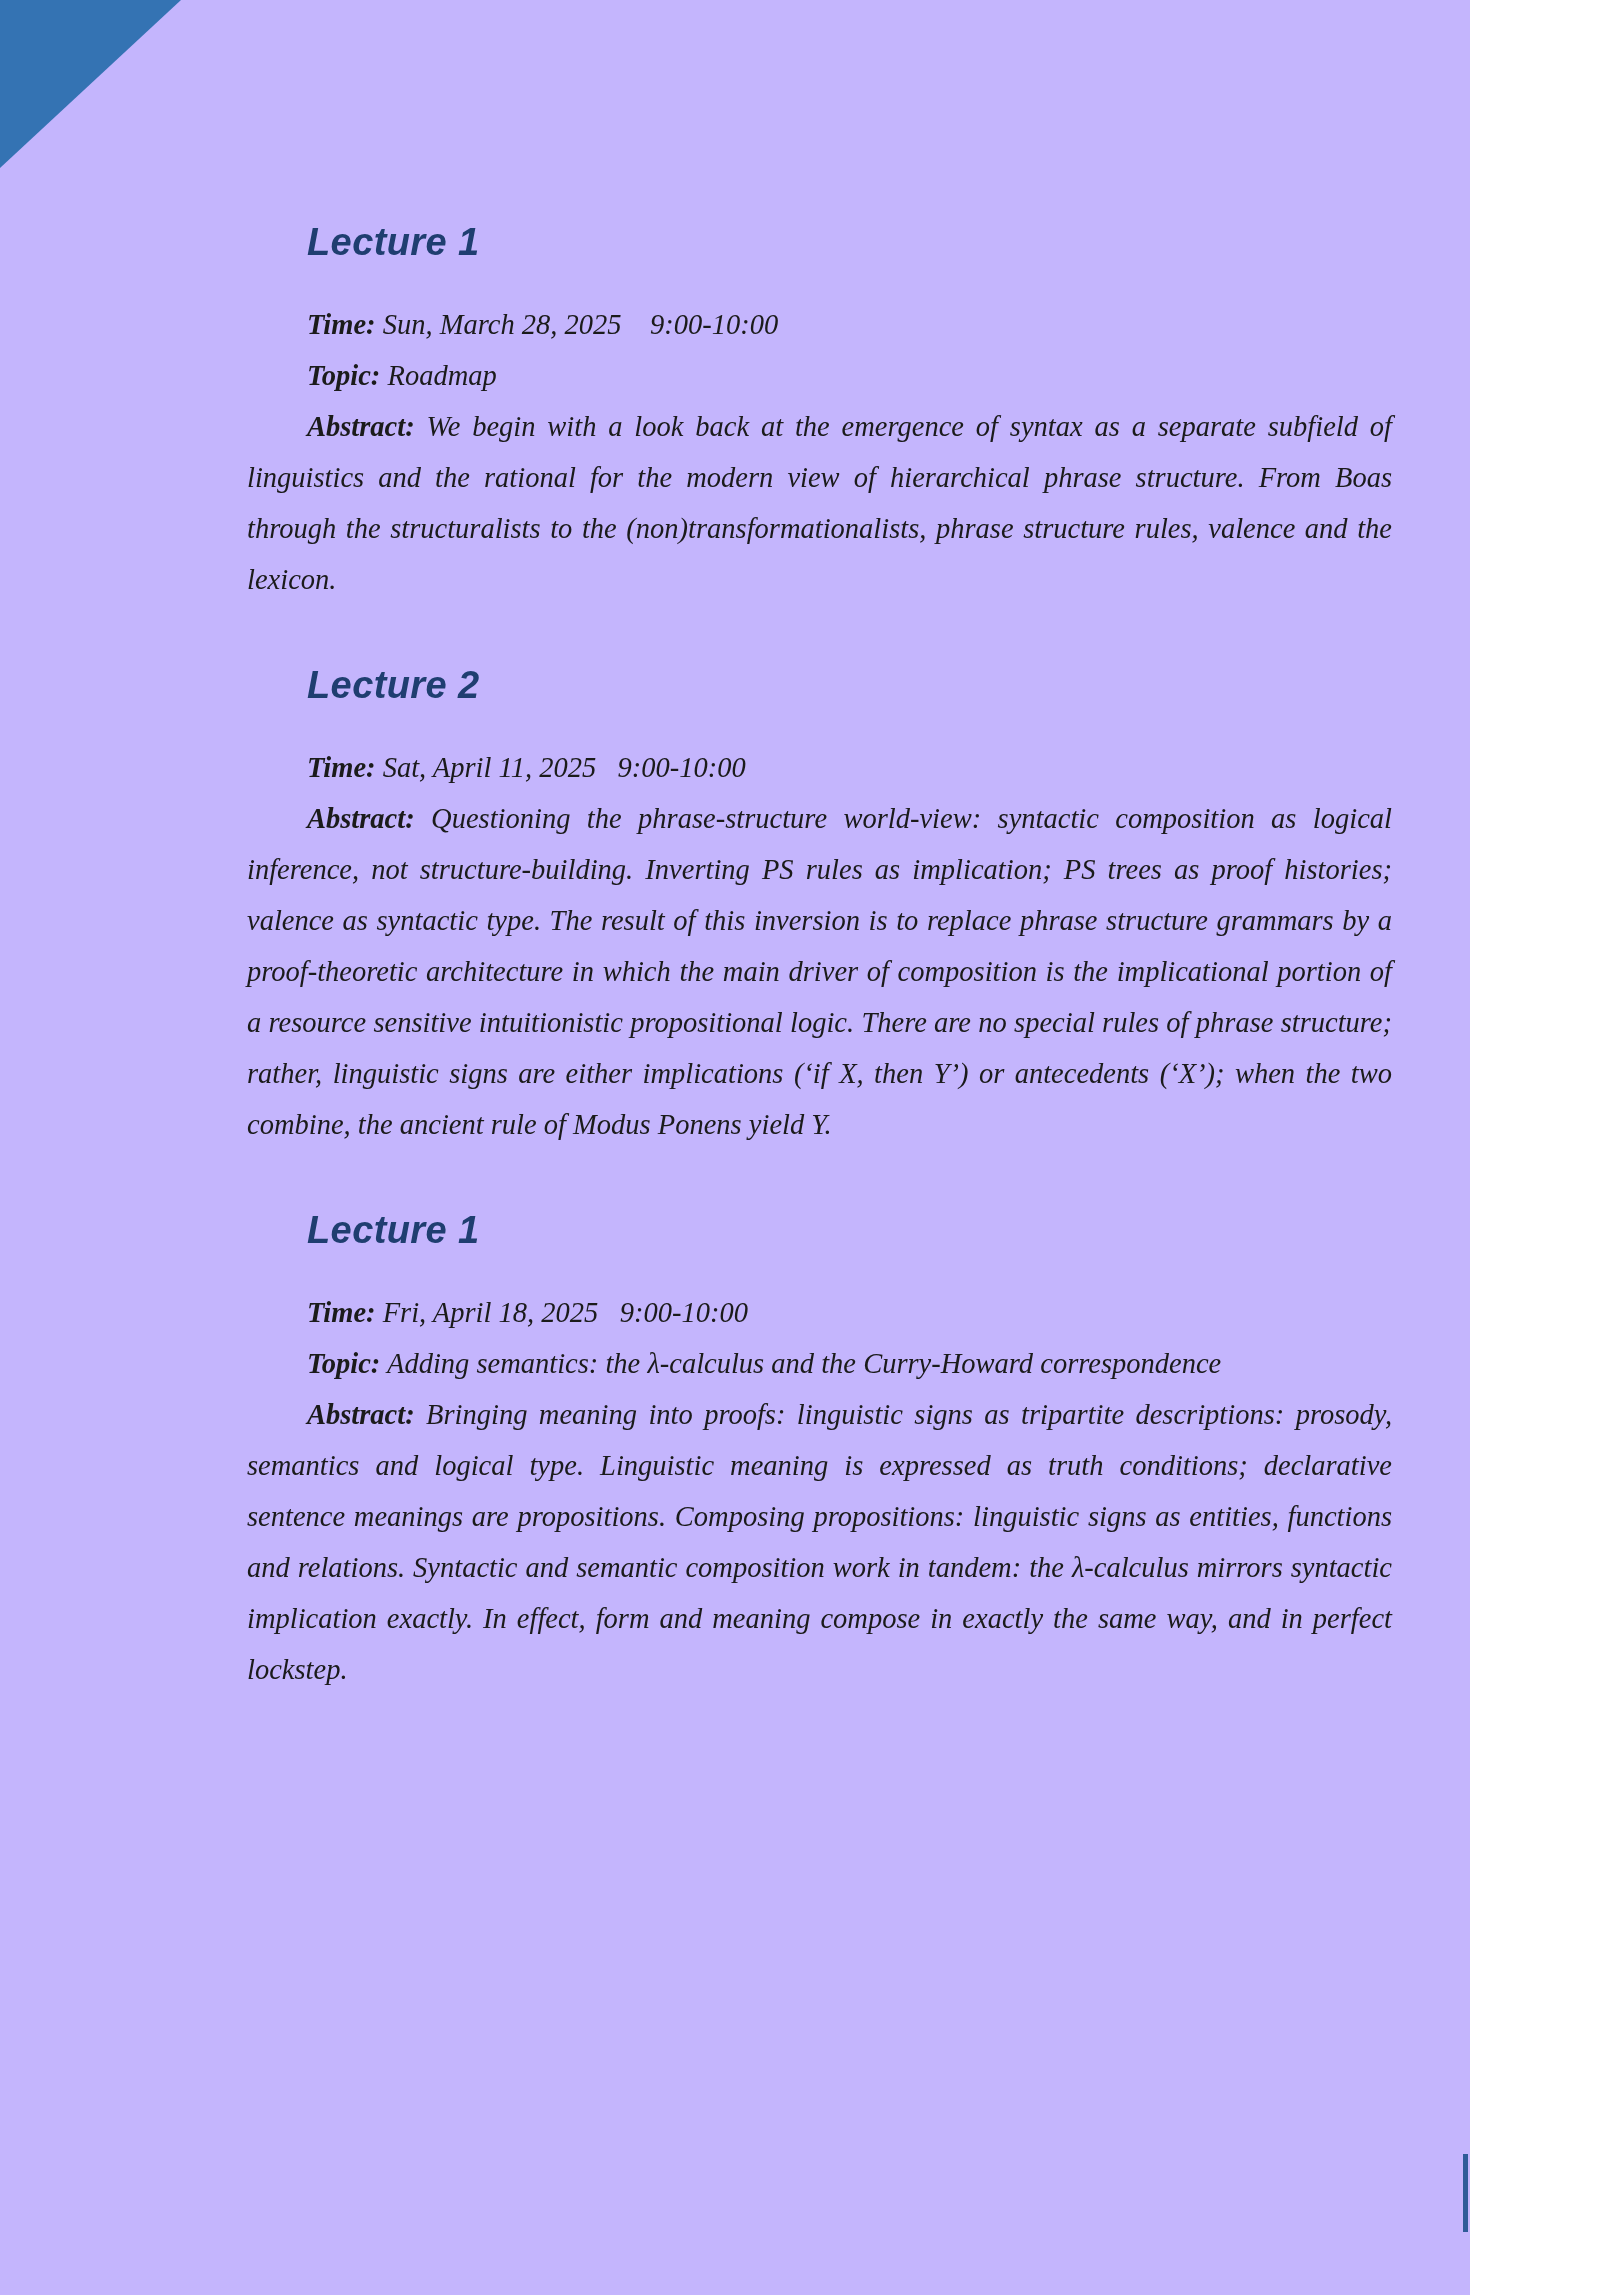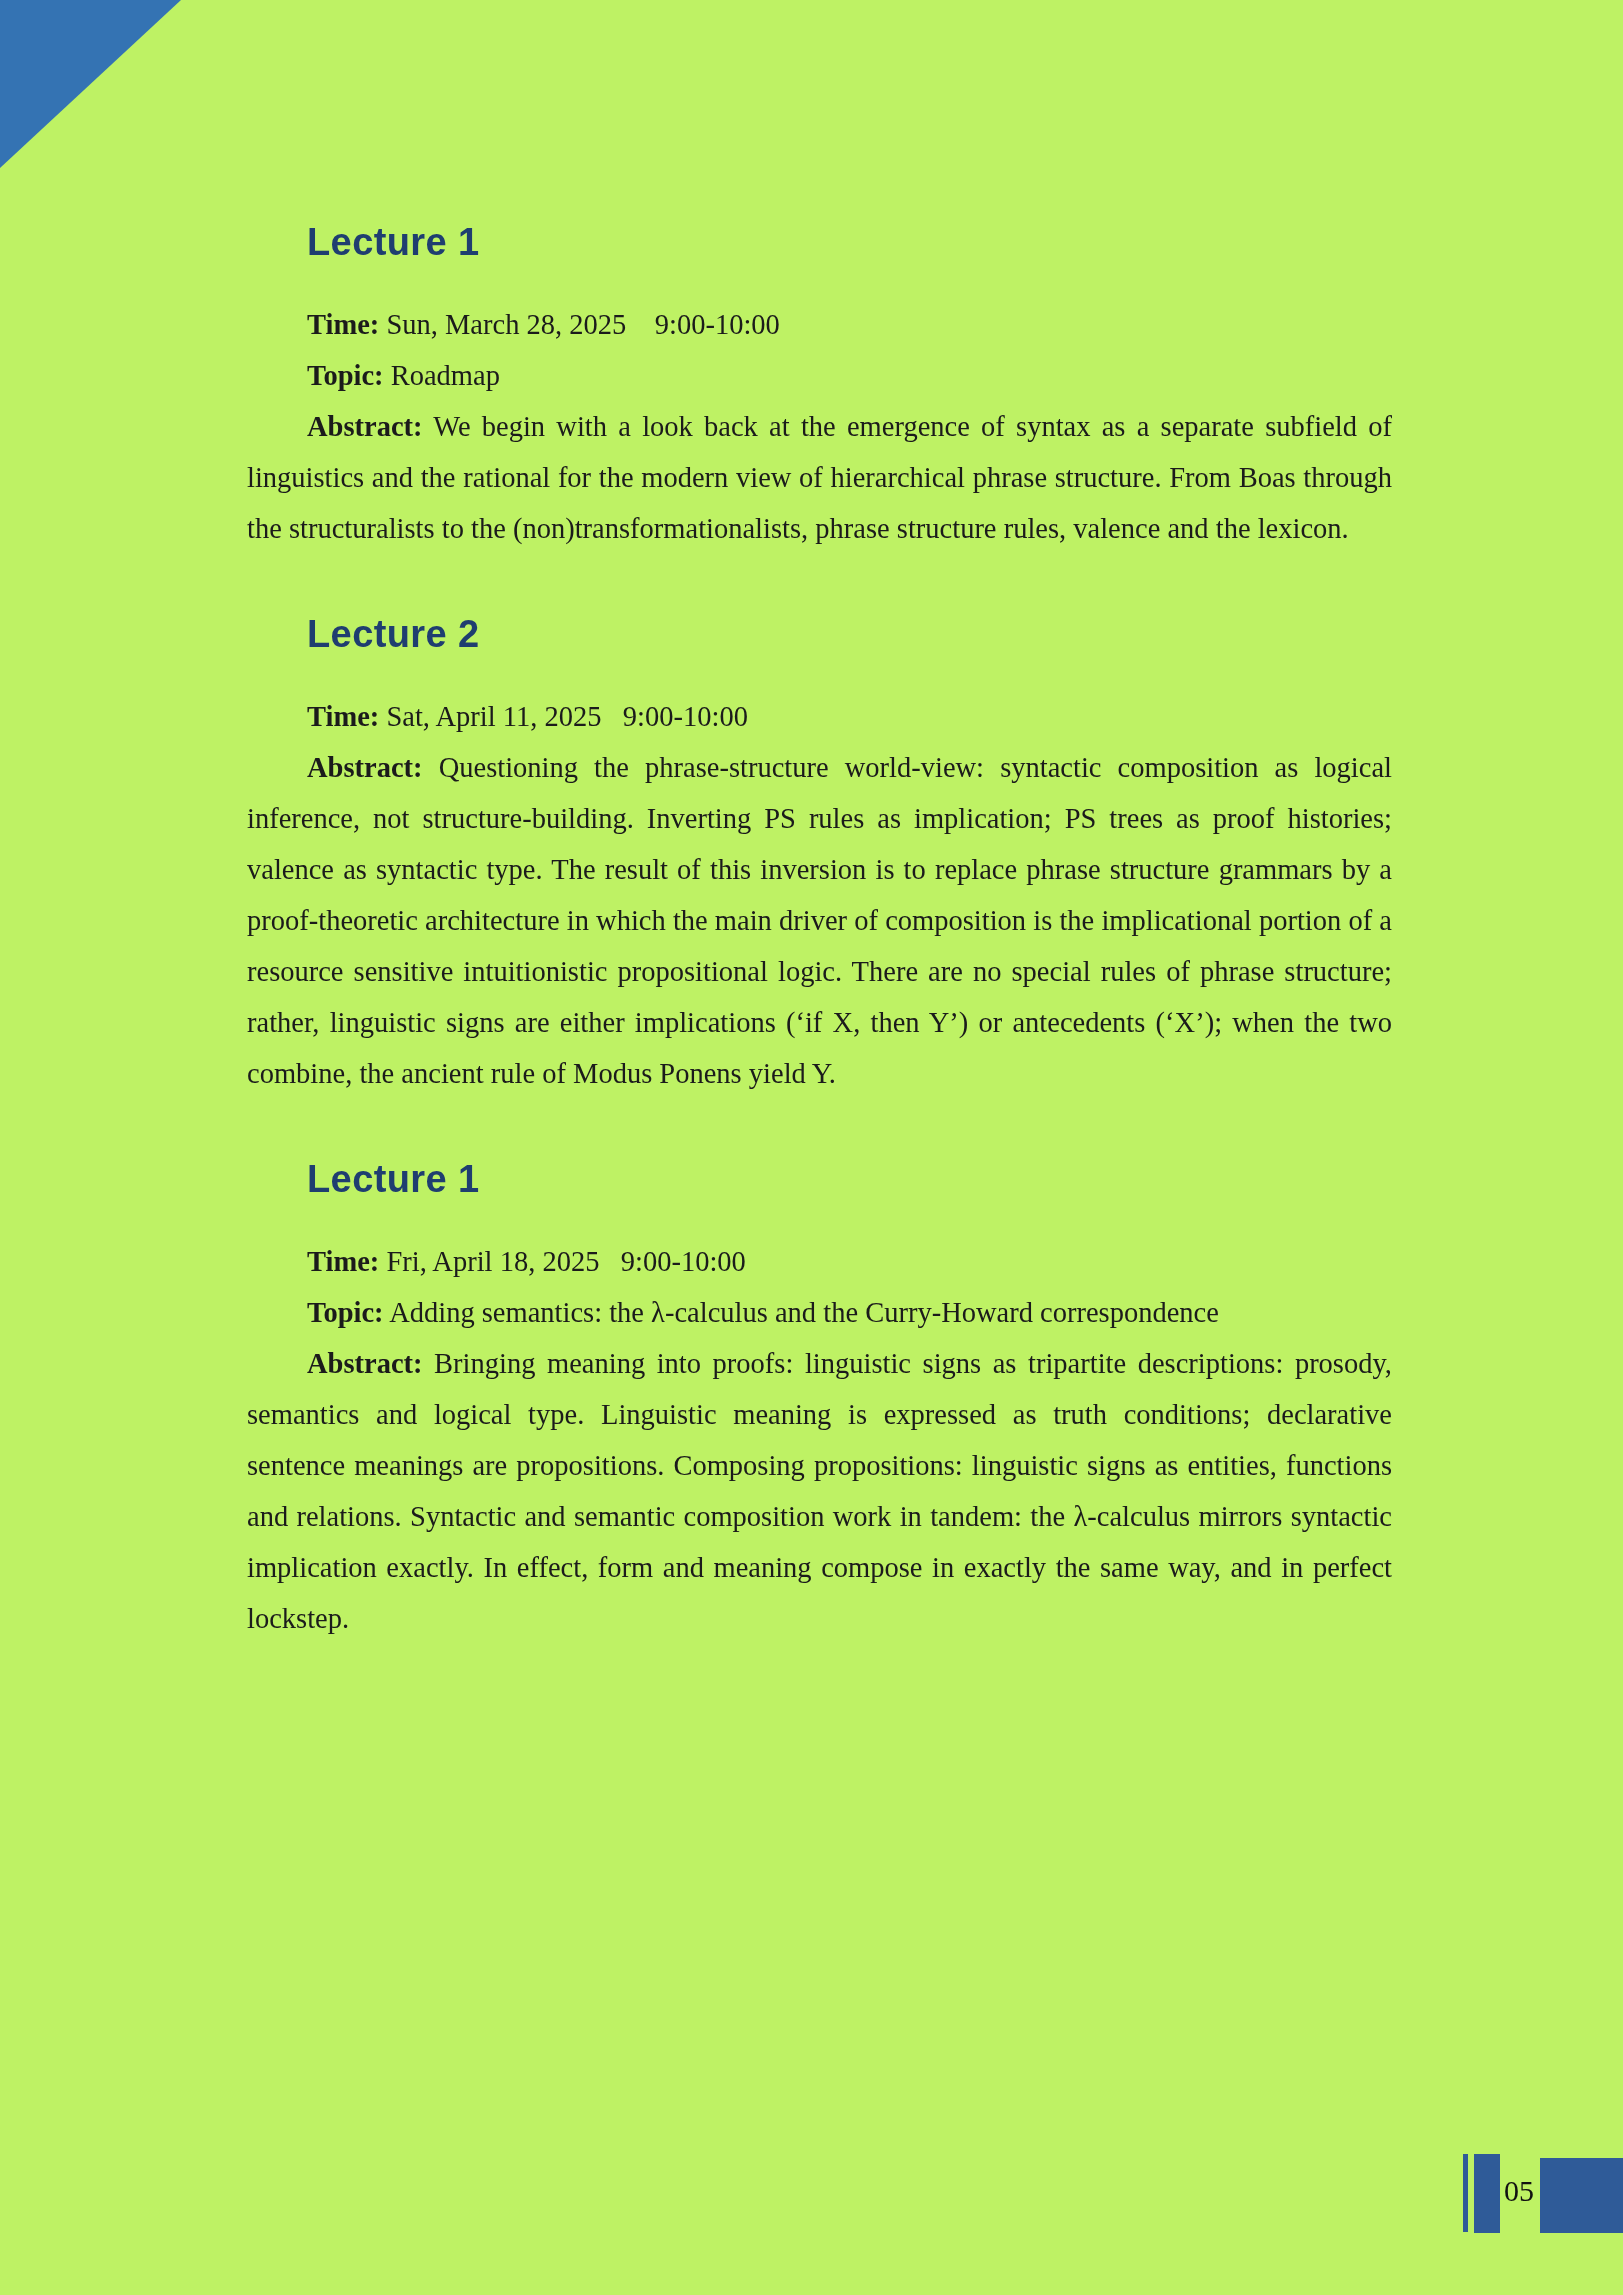--- a/index.html
+++ b/index.html
@@ -2,26 +2,27 @@
 <html style="font-size:12.7px"><head>
 <meta charset="utf-8">
 <style>
   html, body {
     margin: 0;
     padding: 0;
     background: #ffffff;
   }
   .page {
     position: relative;
-    width: 1623px;
+    width: 1470px;
     height: 2295px;
-    background: #bef264;
+    background: #c4b5fd;
     overflow: hidden;
     font-family: "Liberation Serif", serif;
     color: #1b1b1b;
+    font-style: italic;
   }
   .corner-triangle {
     position: absolute;
     top: 0;
     left: 0;
     width: 181px;
     height: 168px;
     background: #3473B3;
     clip-path: polygon(0 0, 100% 0, 0 100%);
   }

